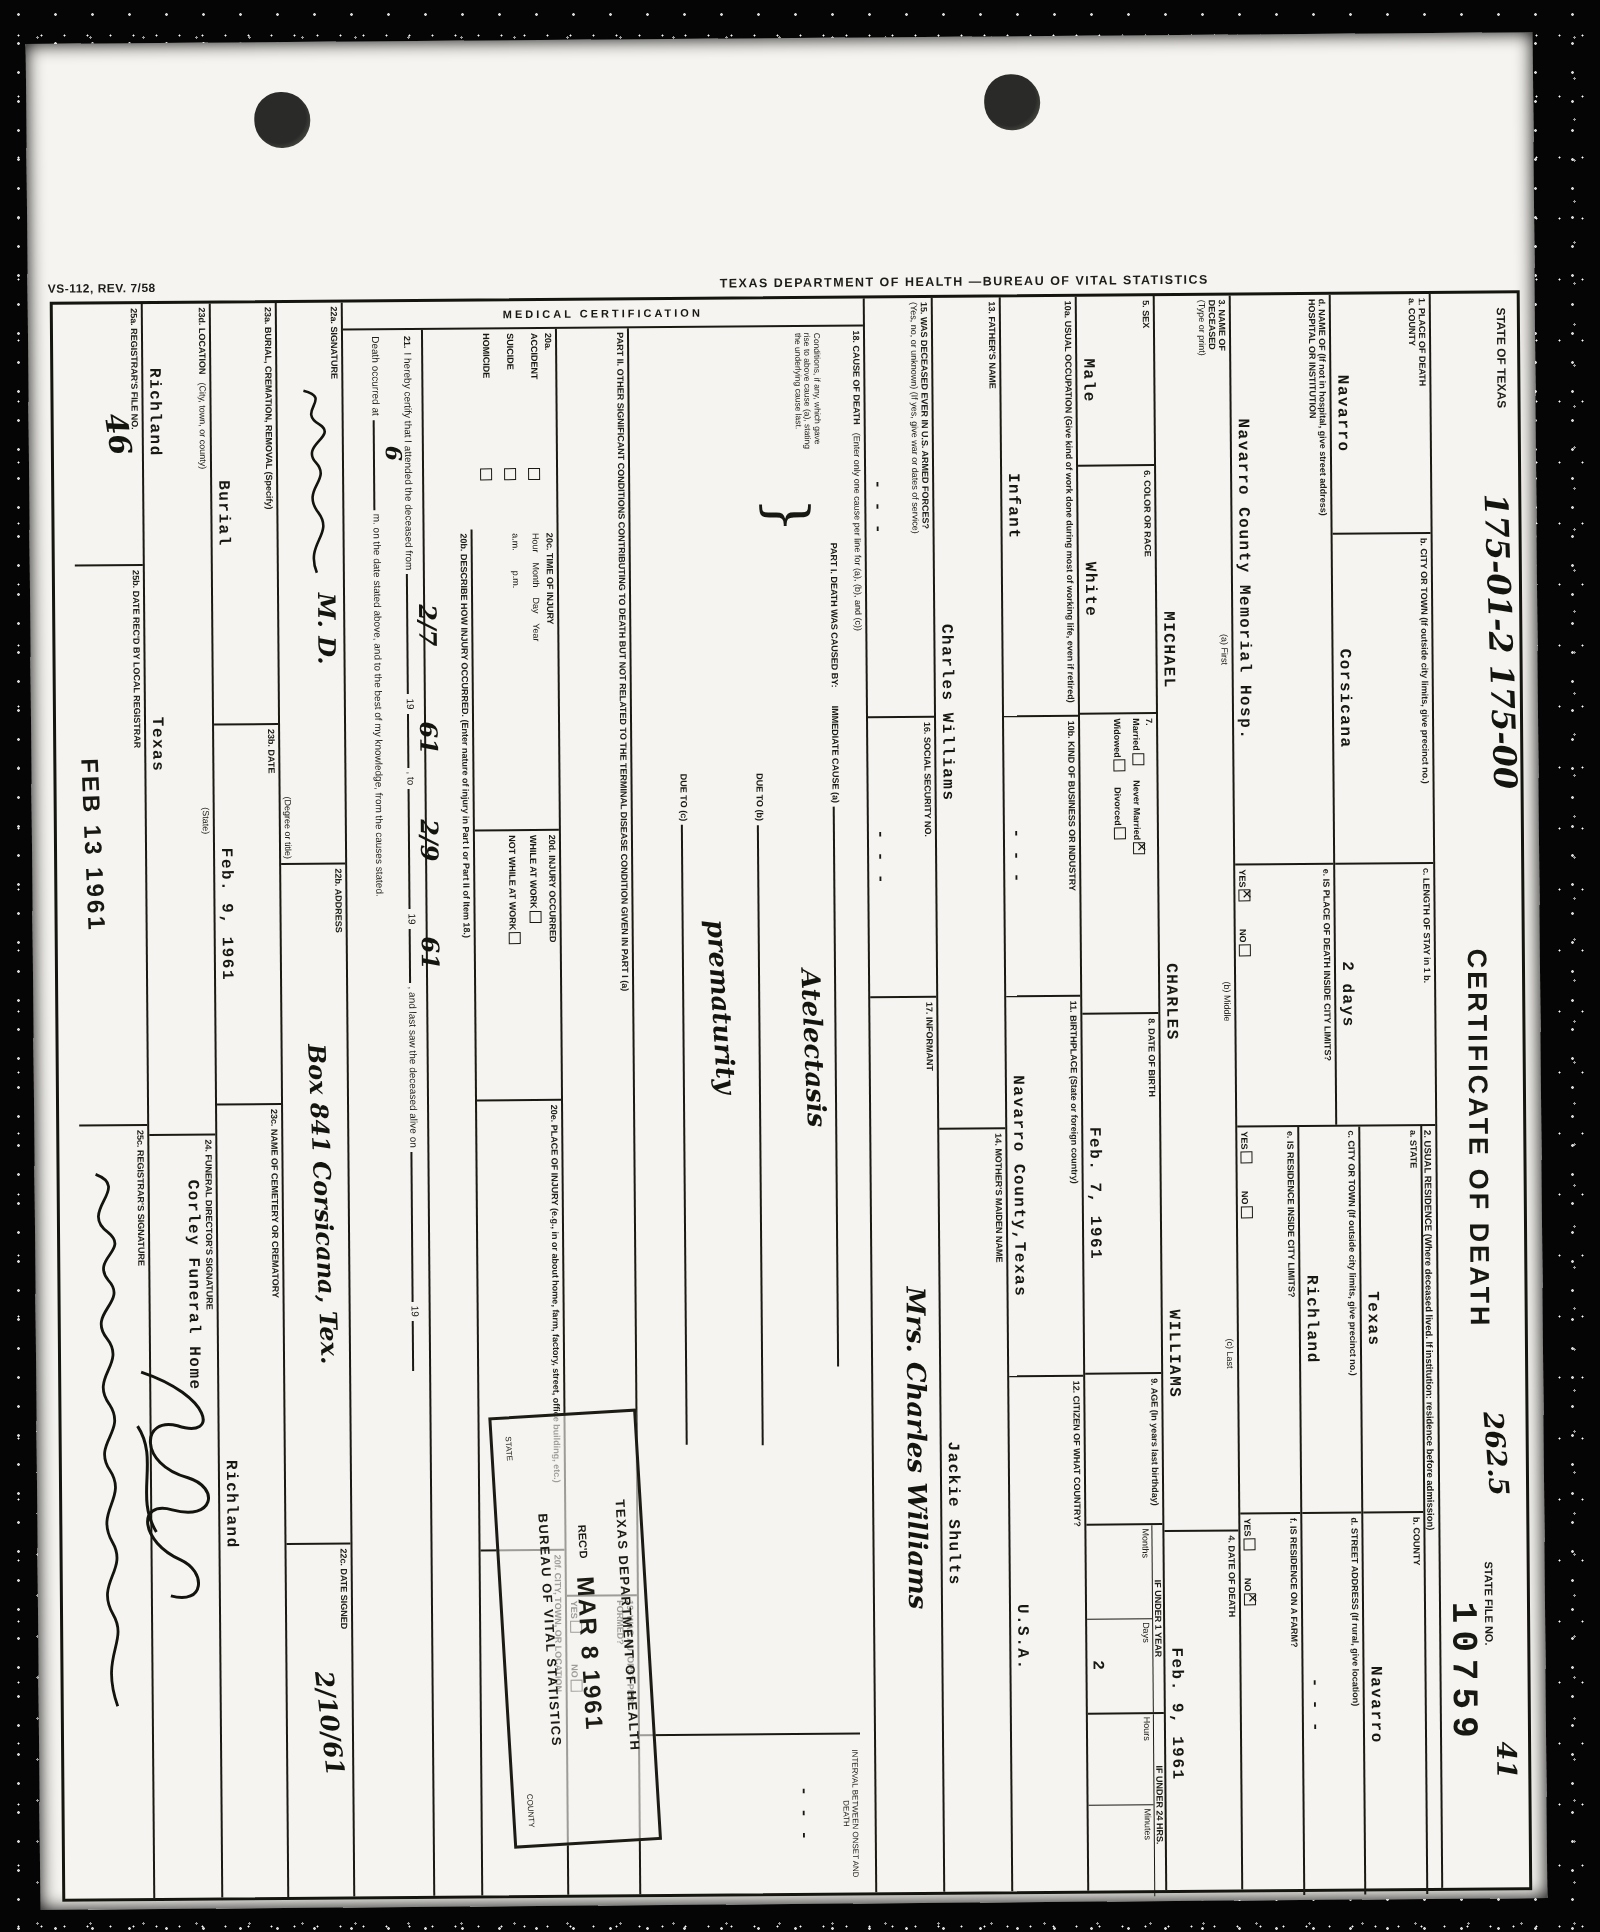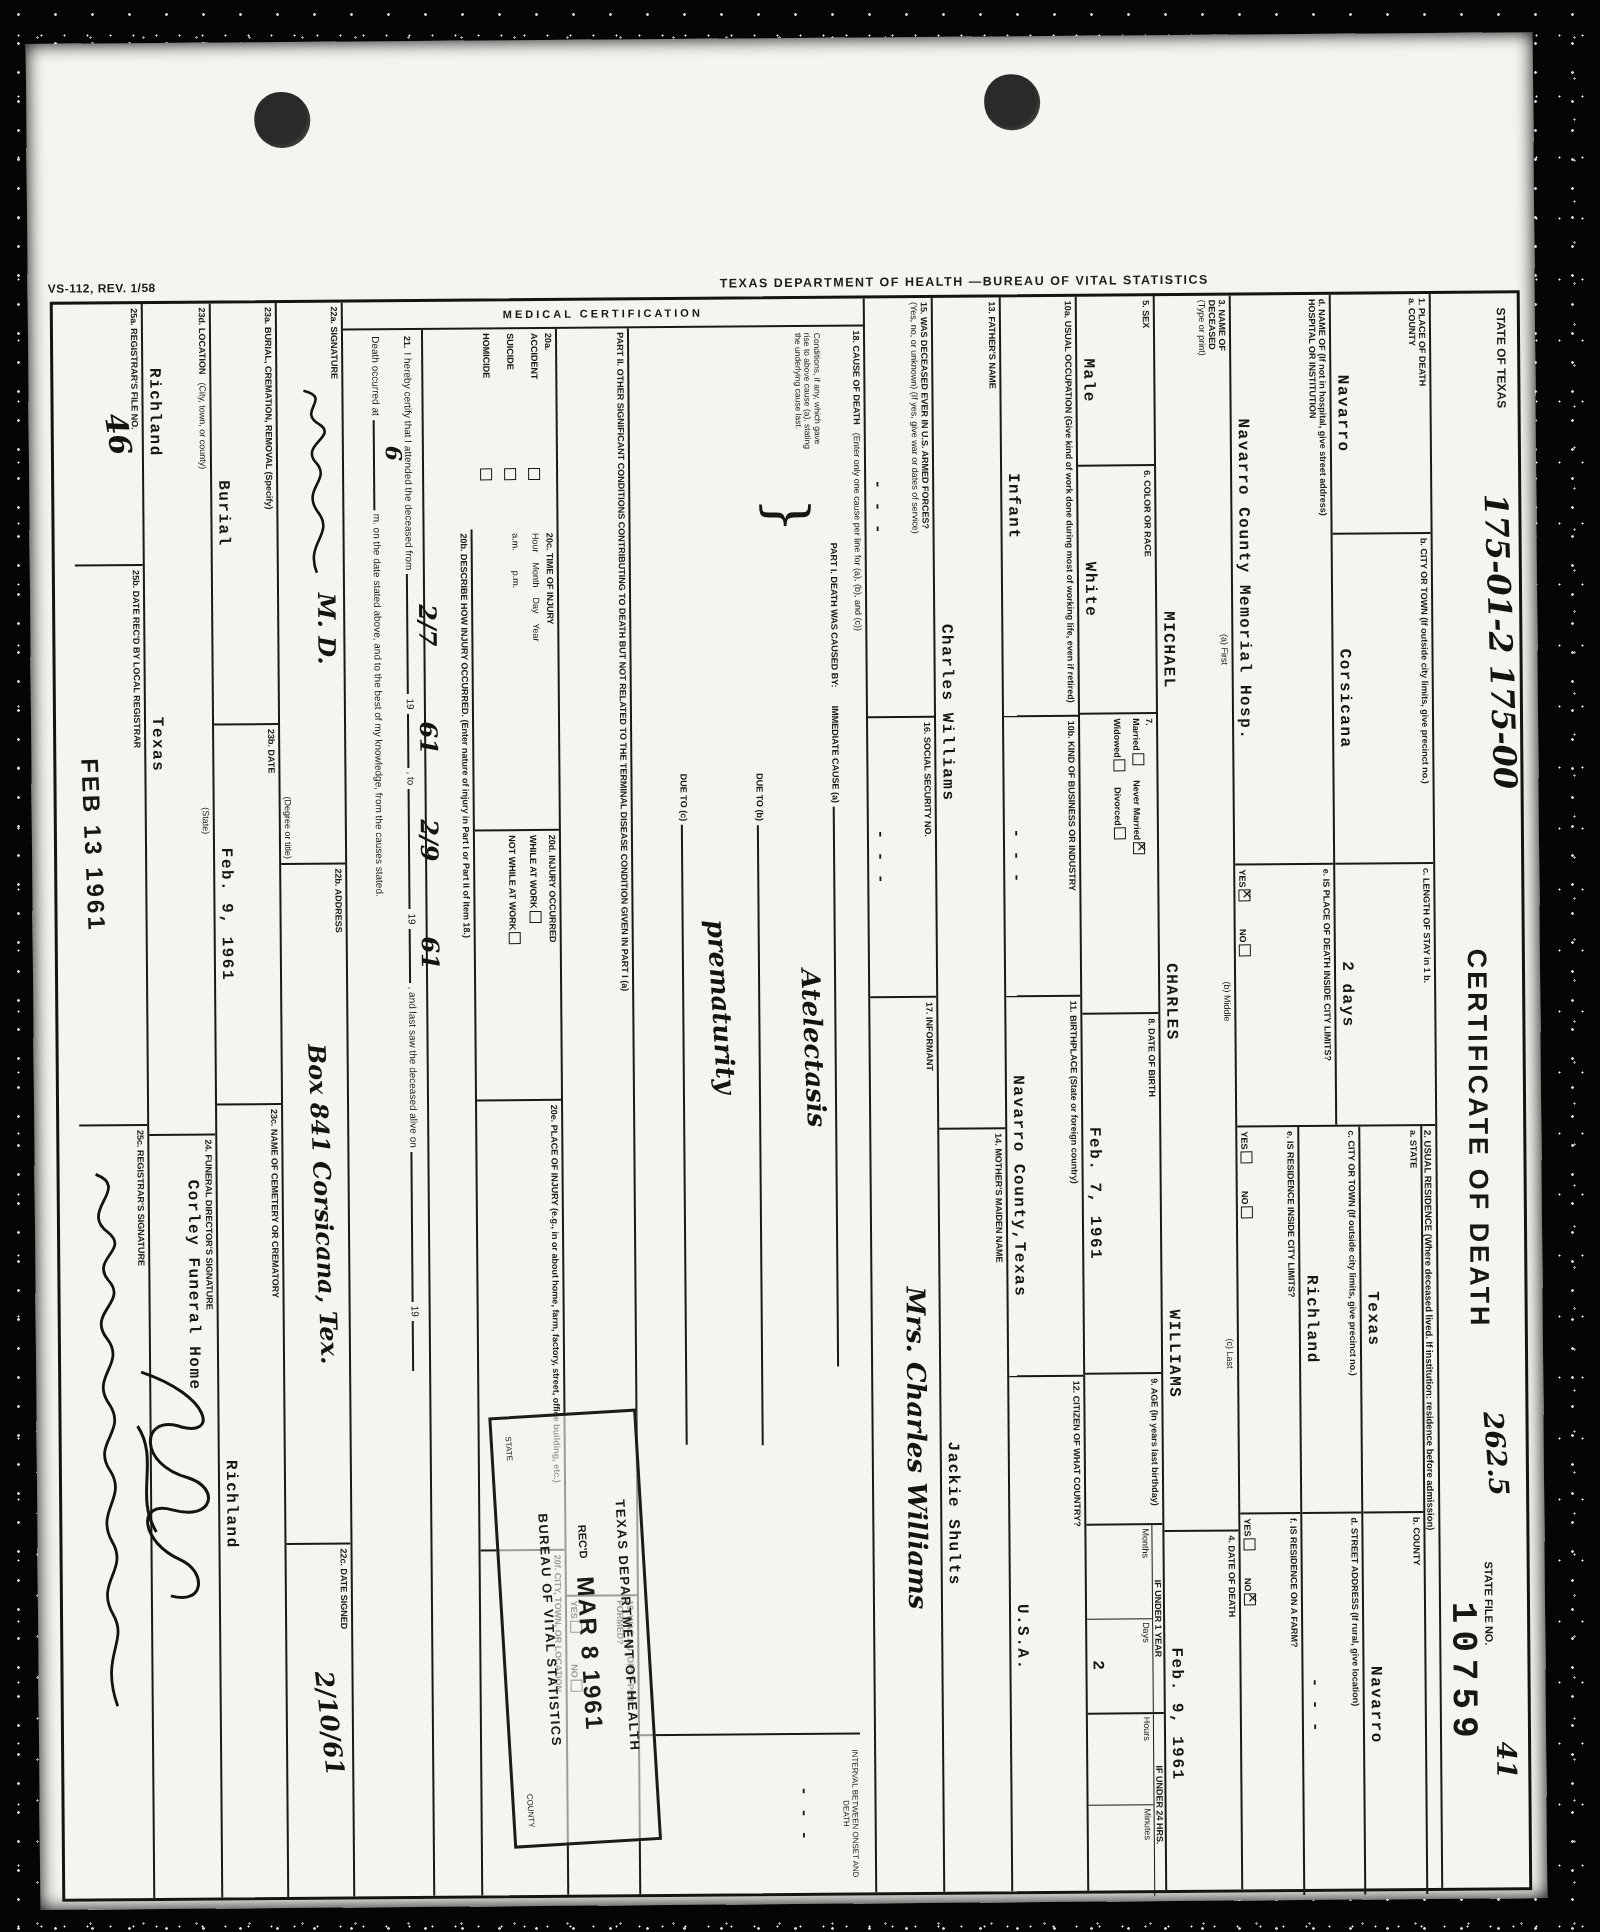--- a/index.html
+++ b/index.html
@@ -72,21 +72,21 @@
 </style>
 </head>
 <body>
 
 <div class="bg">
  <div class="page">
   <div class="hole h1"></div>
   <div class="hole h2"></div>
 
   <div class="scanhead">
-    <span class="code">VS-112, REV. 1/58</span>
+    <span class="code">VS-112, REV. 7/58</span>
     <span class="agency">TEXAS DEPARTMENT OF HEALTH —BUREAU OF VITAL STATISTICS</span>
   </div>
 
   <div class="form-wrap">
    <div class="form">
 
     <div class="title">
       <span class="t-state lbl">STATE OF TEXAS</span>
       <span class="t-codes hw">175-01-2  175-00</span>
       <span class="t-head">CERTIFICATE OF DEATH</span>

